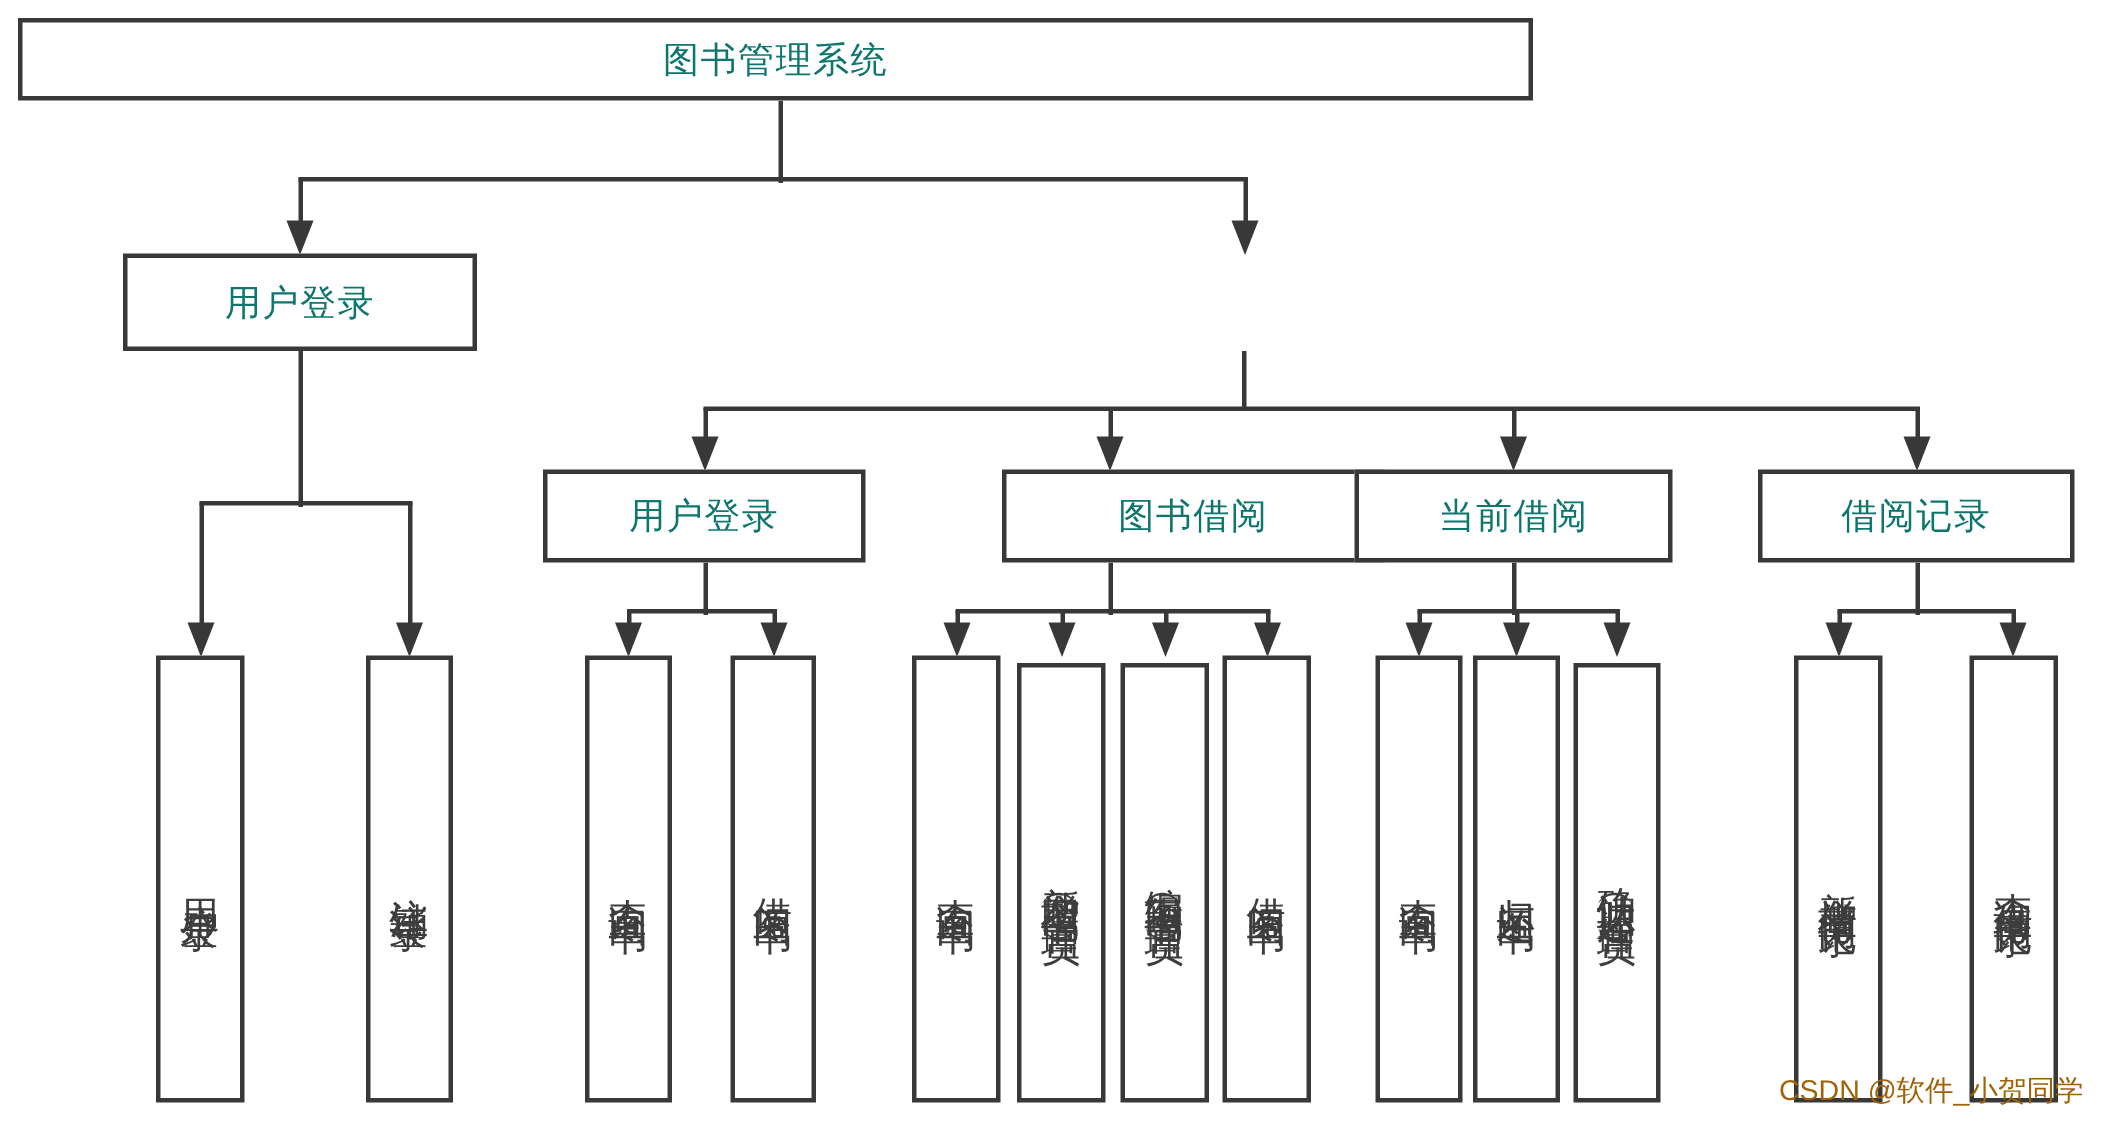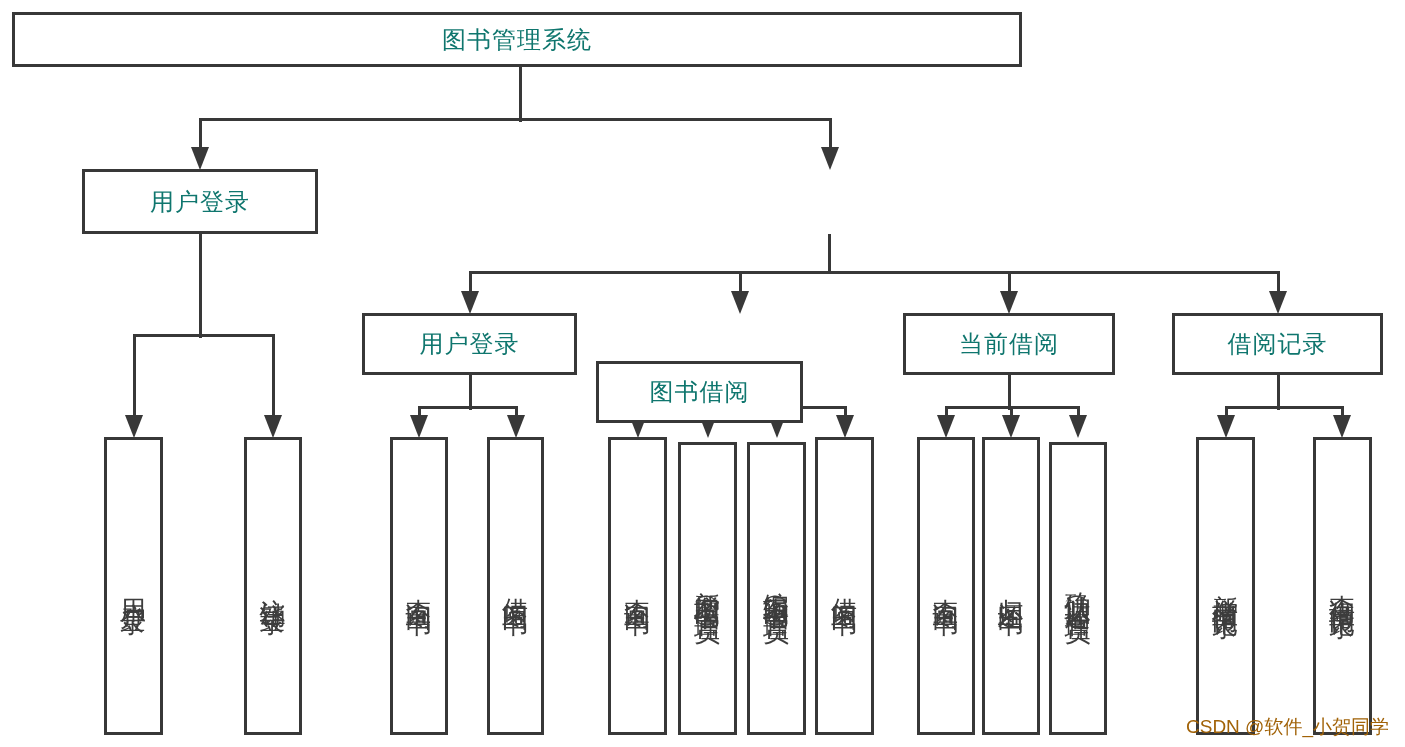--- a/index.html
+++ b/index.html
@@ -149,21 +149,21 @@
     <span class="label">图书管理系统</span>
   </div>
 
   <div class="hbox" style="left:82px; top:169px; width:236px; height:65px;">
     <span class="label">用户登录</span>
   </div>
 
   <div class="hbox" style="left:362px; top:313px; width:215px; height:62px;">
     <span class="label">用户登录</span>
   </div>
-  <div class="hbox" style="left:596px; top:313px; width:207px; height:62px;margin-top:48px;">
+  <div class="hbox" style="left:668px; top:313px; width:255px; height:62px;">
     <span class="label">图书借阅</span>
   </div>
   <div class="hbox" style="left:1172px; top:313px; width:211px; height:62px;">
     <span class="label">借阅记录</span>
   </div>
   <div class="hbox" style="left:903px; top:313px; width:212px; height:62px;">
     <span class="label">当前借阅</span>
   </div>
 
   <div class="vbox" style="left:104px; top:437px; width:59px; height:298px;">

